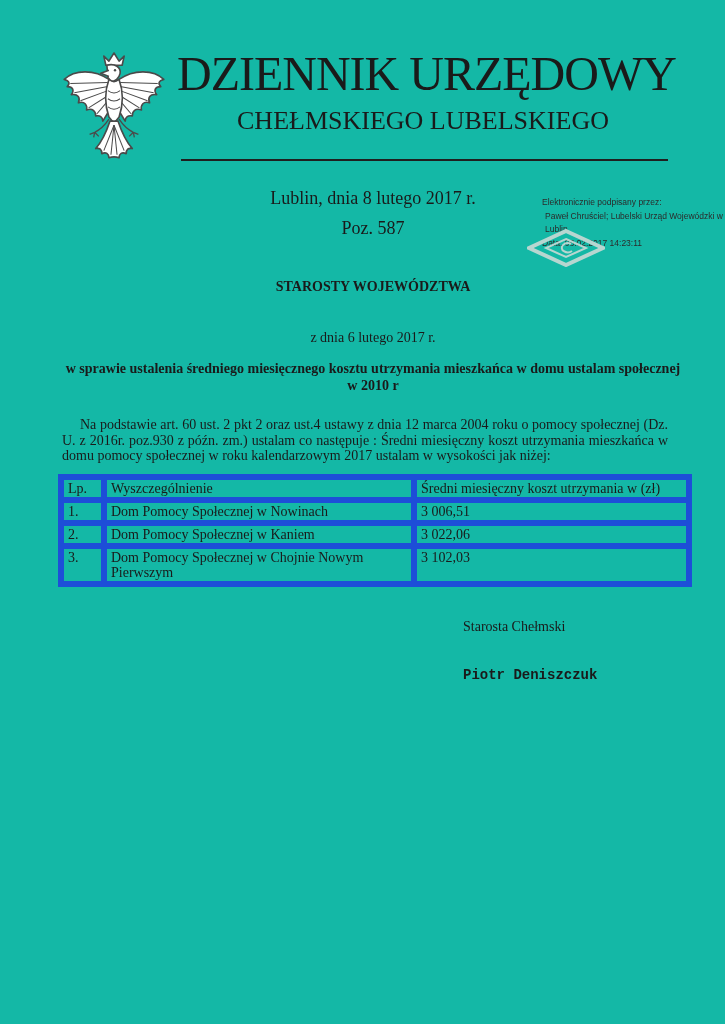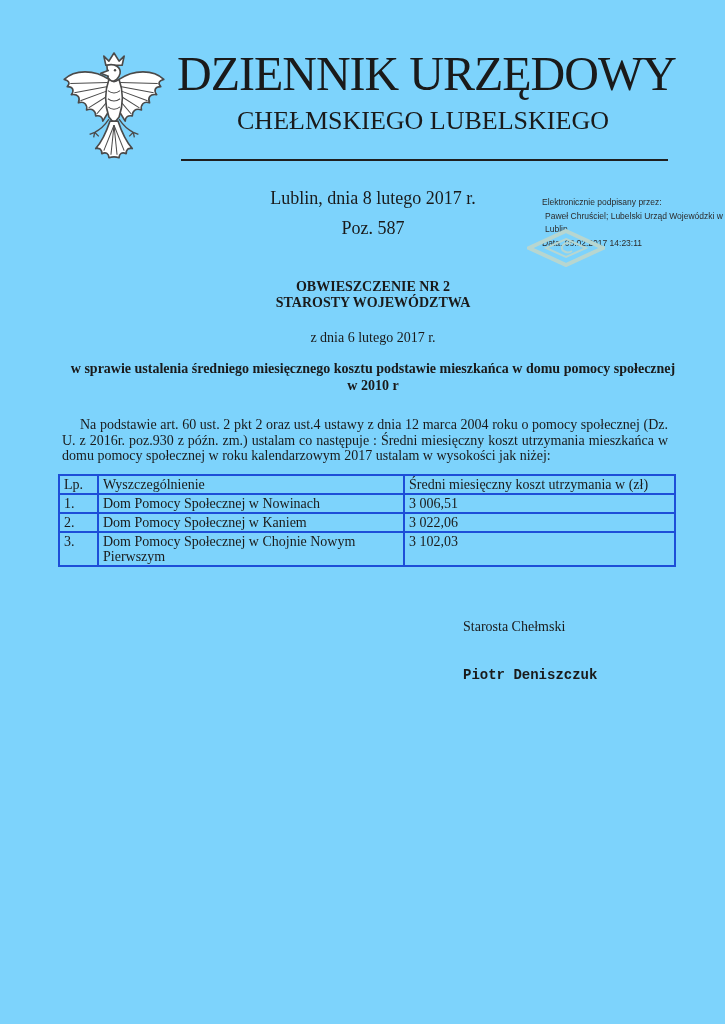--- a/index.html
+++ b/index.html
@@ -1,20 +1,20 @@
 <!DOCTYPE html>
 <html lang="pl"><head>
 <meta charset="utf-8">
 <style>
   html,body{margin:0;padding:0;background:#888;}
   .page{
     position:relative;
     width:725px;height:1024px;
     margin:0 auto;
-    background:#7dd3fc;
+    background:#14b8a6;
     font-family:"Liberation Serif", serif;
     color:#1a1a1a;
     overflow:hidden;
   }
   
   .eagle{position:absolute;left:58px;top:52px;width:112px;height:122px;}
   .masthead{position:absolute;left:177px;top:46px;width:492px;text-align:center;}
   .masthead .title{
     font-size:48px;line-height:56px;letter-spacing:-1px;
     font-weight:400;white-space:nowrap;
@@ -44,21 +44,21 @@
     position:absolute;left:62px;top:417px;width:606px;
     font-size:14px;line-height:15.6px;text-align:justify;text-indent:18px;
   }
   
   .cost-table{
     position:absolute;left:58px;top:474px;
     border-collapse:collapse;table-layout:fixed;width:586px;
     font-size:14px;line-height:15px;
   }
   .cost-table td,.cost-table th{
-    border:2px solid #1d4ed8;
+    border:6px solid #1d4ed8;
     font-weight:400;text-align:left;vertical-align:top;
     padding:1px 4px 1px 4px;
   }
   .col-lp{width:29px;}
   .col-name{width:296px;margin-left:13px;}
   .col-cost{width:261px;}
   
   .sig-role{position:absolute;left:463px;top:619px;font-size:14px;}
   .sig-name{position:absolute;left:463px;top:667px;font-size:14px;font-weight:bold;font-family:Liberation Mono, monospace;}
 </style>
@@ -118,26 +118,25 @@
     <div class="l2">Paweł Chruściel; Lubelski Urząd Wojewódzki w Lublin</div>
     <div class="l3">Data: 08.02.2017 14:23:11</div>
   </div>
   <svg class="esig-logo" viewBox="0 0 78 38" fill="none">
     <path d="M39,2 L76,19 L39,36 L2,19 Z" stroke="#b7d6d0" stroke-width="4"></path>
     <path d="M39,10 L59,19 L39,28 L19,19 Z" stroke="#b7d6d0" stroke-width="2"></path>
     <path d="M44,15 a6,4.5 0 1 0 1,7" stroke="#b7d6d0" stroke-width="2"></path>
   </svg>
 
   <div class="center-band notice-title">
-    <div>OBWIESZCZENIE NR 2</div>
     <div>STAROSTY WOJEWÓDZTWA</div>
   </div>
   <div class="center-band notice-date">z dnia 6 lutego 2017 r.</div>
   <div class="center-band notice-subject">
-    <div>w sprawie ustalenia średniego miesięcznego kosztu podstawie mieszkańca w domu pomocy społecznej</div>
+    <div>w sprawie ustalenia średniego miesięcznego kosztu utrzymania mieszkańca w domu ustalam społecznej</div>
     <div>w 2010 r</div>
   </div>
 
   <div class="body-par">Na podstawie art. 60 ust. 2 pkt 2 oraz ust.4 ustawy z dnia 12 marca 2004 roku o pomocy społecznej (Dz. U. z 2016r. poz.930 z późn. zm.) ustalam co następuje : Średni miesięczny koszt utrzymania mieszkańca w domu pomocy społecznej w roku kalendarzowym 2017 ustalam w wysokości jak niżej:</div>
 
   <table class="cost-table">
     <tbody>
       <tr>
         <th class="col-lp">Lp.</th>
         <th class="col-name">Wyszczególnienie</th>

